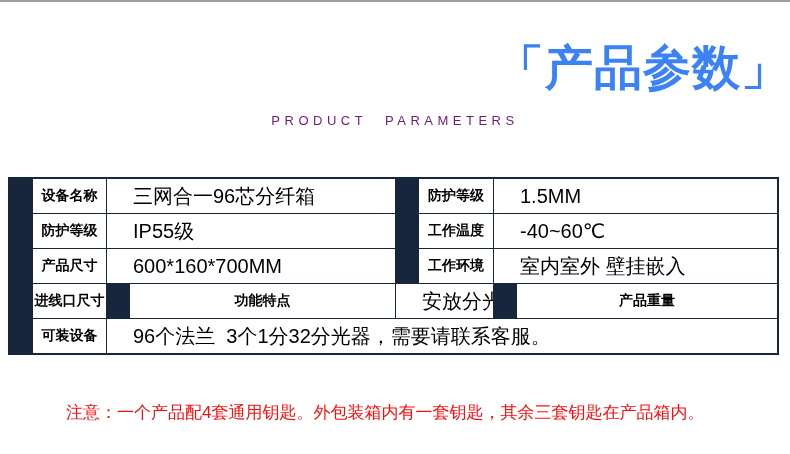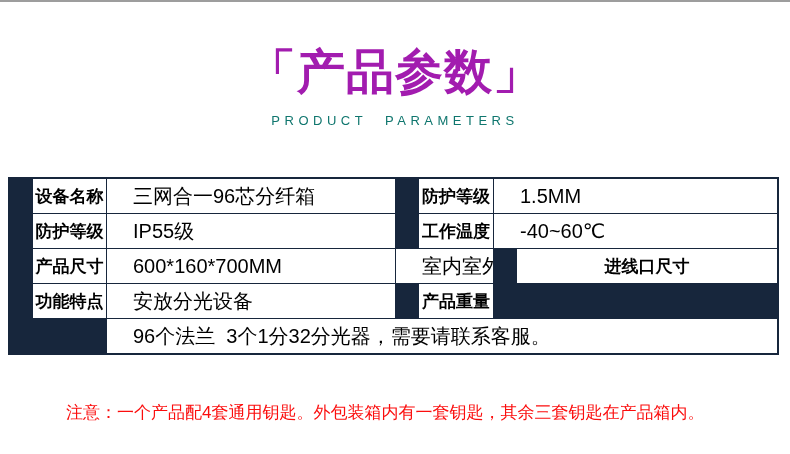--- a/index.html
+++ b/index.html
@@ -12,33 +12,34 @@
     overflow: hidden;
   }
   .top-line {
     position: absolute; top: 0; left: 0;
     width: 790px; height: 2px;
     background: #9d9d9d;
   }
   .title {
     position: absolute; top: 44px; left: 0;
     width: 100%;
-    text-align: center;
+    text-align: right;
     font-size: 48px;
     line-height: 1.15;
     font-weight: bold;
-    color: #a21caf;
+    color: #3b82f6;
     letter-spacing: 1px;
+    font-family: Liberation Mono, monospace;
   }
   .subtitle {
     position: absolute; top: 113px; left: 0;
     width: 100%;
     text-align: center;
     font-size: 13px;
-    color: #0f766e;
+    color: #701a75;
     letter-spacing: 4.5px;
     word-spacing: 10px;
   }
   .spec-table {
     position: absolute; top: 177px; left: 8px;
     width: 771px;
     display: grid;
     grid-template-columns: 96px 288px 97px 1fr;
     grid-auto-rows: 34px;
     gap: 1px;
@@ -47,21 +48,21 @@
   }
   .cell {
     background: #ffffff;
     display: flex;
     align-items: center;
     overflow: hidden;
   }
   .lbl {
     justify-content: center;
     font-weight: bold;
-    font-size: 17px;
+    font-size: 14px;
     color: #000000;
     margin-left: 23px;
   }
   .val {
     padding-left: 26px;
     font-size: 20px;
     color: #000000;
     white-space: pre;
   }
   .span-val { grid-column: 2 / 5; }
@@ -88,23 +89,25 @@
 
   <div class="cell val">1.5MM</div>
   <div class="cell lbl">防护等级</div>
   <div class="cell val">IP55级</div>
 
   <div class="cell lbl">工作温度</div>
   <div class="cell val">-40~60℃</div>
   <div class="cell lbl">产品尺寸</div>
   <div class="cell val">600*160*700MM</div>
 
+  <div class="cell lbl">工作环境</div>
   <div class="cell val">室内室外 壁挂嵌入</div>
   <div class="cell lbl">进线口尺寸</div>
 
   <div class="cell lbl">功能特点</div>
   <div class="cell val">安放分光设备</div>
   <div class="cell lbl">产品重量</div>
 
+  <div class="cell lbl">可装设备</div>
   <div class="cell val span-val">96个法兰  3个1分32分光器，需要请联系客服。</div>
 </div>
 
 <div class="note">注意：一个产品配4套通用钥匙。外包装箱内有一套钥匙，其余三套钥匙在产品箱内。</div>
 
 </body></html>

